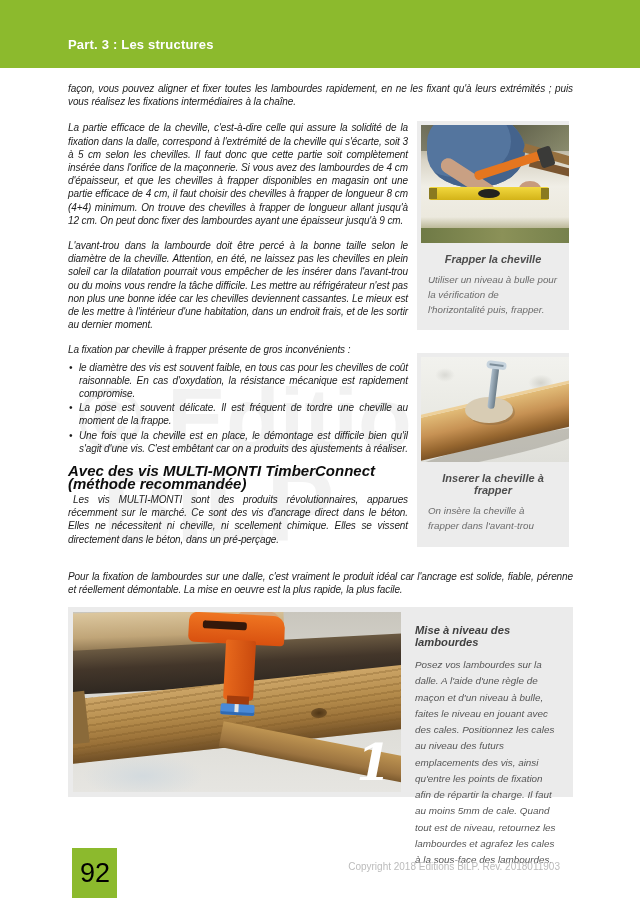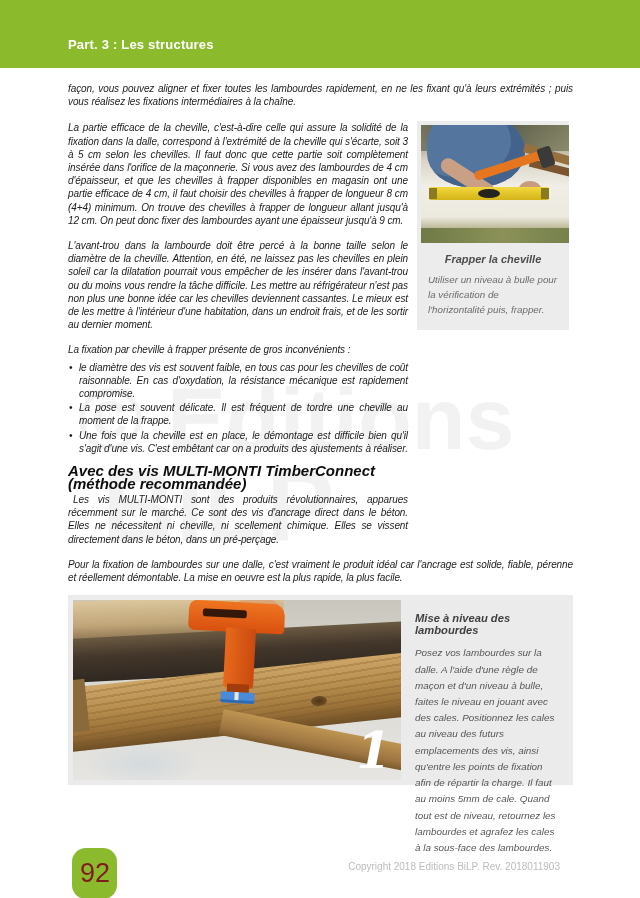--- a/index.html
+++ b/index.html
@@ -96,22 +96,22 @@
   .bp-gun-body{position:absolute;left:44px;top:32px;width:30px;height:60px;background:linear-gradient(90deg,#e8691c,#c94a0e);border-radius:2px 2px 4px 4px;}
   .bp-gun-nose{position:absolute;left:48px;top:88px;width:22px;height:10px;background:#a33c0c;}
   .bp-shim{position:absolute;left:42px;top:96px;width:34px;height:11px;background:#4a8ad8;border-radius:2px;box-shadow:inset 0 -3px 0 #2f6ab4;}
   .bp-shim-notch{position:absolute;left:56px;top:96px;width:4px;height:8px;background:#e6e5e1;}
   .step-number{position:absolute;right:10px;bottom:4px;font-family:"DejaVu Serif",serif;font-weight:bold;font-size:50px;line-height:1;color:#ffffff;}
   .figure-caption{flex:1;padding:12px 12px 0 14px;}
   .figure-caption .cap-title{font-size:11.2px;font-weight:bold;color:#3f3f3f;margin:0 0 9px 0;}
   .figure-caption .cap-body{font-size:9.9px;color:#565656;line-height:1.64;}
 
   
-  .page-number-box{position:absolute;left:72px;top:848px;width:45px;height:51px;background:#8cba2d;color:#7f1d1d;
-                   font-size:27px;display:flex;align-items:center;z-index:2;padding-left:8px;box-sizing:border-box;border-radius:14px;}
+  .page-number-box{position:absolute;left:72px;top:848px;width:45px;height:51px;background:#8cba2d;color:#000000;
+                   font-size:27px;display:flex;align-items:center;z-index:2;padding-left:8px;box-sizing:border-box;}
   .copyright{position:absolute;right:80px;top:861px;font-size:10px;color:#bcbcbc;z-index:2;}
 </style>
 </head>
 <body>
 
 <div class="page">
 
   <div class="watermark wm1">© Editions</div>
   <div class="watermark wm2">BiLP</div>
 
@@ -152,20 +152,34 @@
             <div class="pf-level"></div>
             <div class="pf-level-end1"></div>
             <div class="pf-level-end2"></div>
             <div class="pf-bubble"></div>
             <div class="pf-grass"></div>
           </div>
           <div class="fig-title">Frapper la cheville</div>
           <div class="fig-caption">Utiliser un niveau à bulle pour la vérification de l'horizontalité puis, frapper.</div>
         </div>
 
+        <div class="sidefig">
+          <div class="photo photo-inserer">
+            <div class="pi-shadow"></div>
+            <div class="pi-plank"></div>
+            <div class="pi-mortar"></div>
+            <div class="pi-anchor">
+              <div class="pi-anchor-rod"></div>
+              <div class="pi-anchor-head"></div>
+              <div class="pi-anchor-slot"></div>
+            </div>
+          </div>
+          <div class="fig-title">Inserer la cheville à frapper</div>
+          <div class="fig-caption">On insère la cheville à frapper dans l'avant-trou</div>
+        </div>
       </div>
     </div>
 
     <p class="p6">Pour la fixation de lambourdes sur une dalle, c'est vraiment le produit idéal car l'ancrage est solide, fiable, pérenne et réellement démontable. La mise en oeuvre est la plus rapide, la plus facile.</p>
 
     <div class="bottom-figure">
       <div class="big-photo">
         <div class="bp-plank-top"></div>
         <div class="bp-trench"></div>
         <div class="bp-concrete-patch1"></div>

